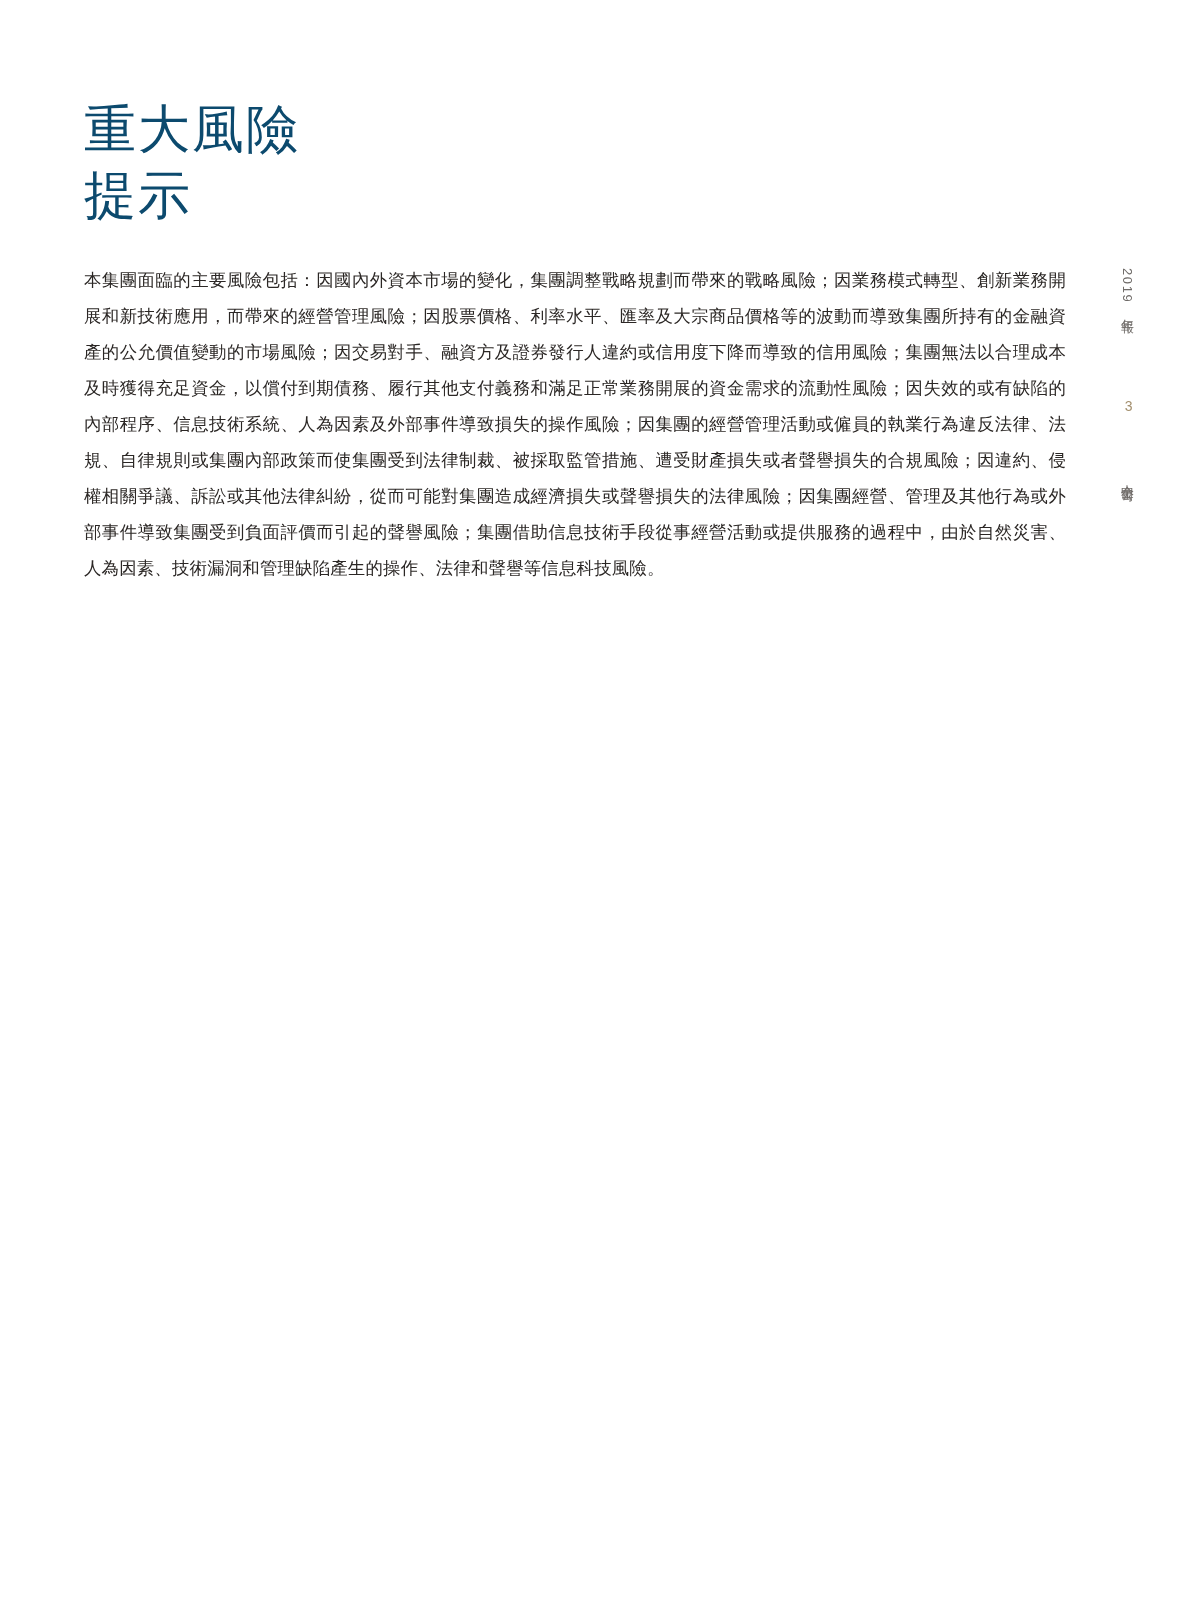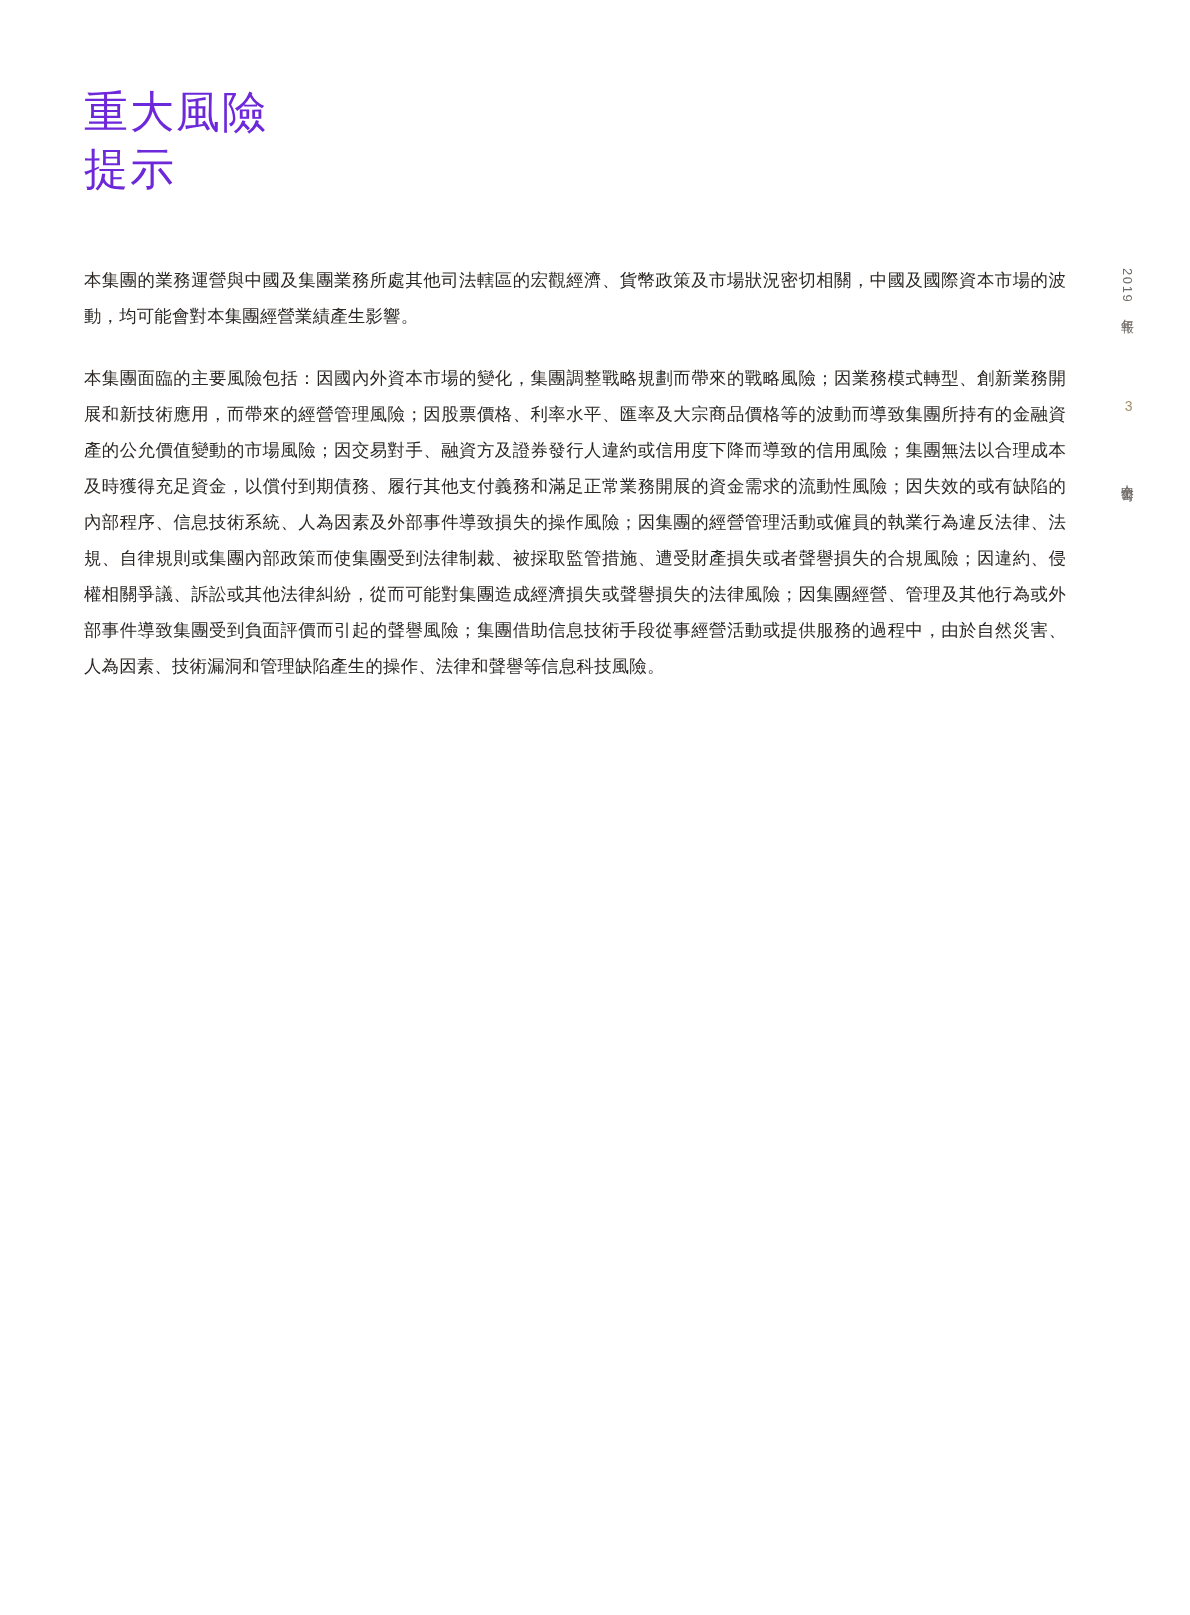--- a/index.html
+++ b/index.html
@@ -19,27 +19,27 @@
 
   .page {
     position: absolute;
     inset: 0;
   }
 
   
   .page-title {
     position: absolute;
     left: 84px;
-    top: 56px;
+    top: 62px;
     width: 600px;
     font-family: "Liberation Serif", "DejaVu Serif", serif;
-    font-size: 44px;
+    font-size: 52px;
     line-height: 1.28;
     letter-spacing: 2px;
-    color: #6d28d9;
+    color: #0c4a6e;
     font-weight: 400;
     white-space: pre-line;
   }
 
   
   .content {
     position: absolute;
     left: 84px;
     top: 262px;
     width: 982px;
@@ -92,21 +92,20 @@
 </style>
 </head>
 <body>
 
 <div class="page">
 
   <h1 class="page-title">重大風險
 提示</h1>
 
   <div class="content">
-    <p class="para">本集團的業務運營與中國及集團業務所處其他司法轄區的宏觀經濟、貨幣政策及市場狀況密切相關，中國及國際資本市場的波動，均可能會對本集團經營業績產生影響。</p>
     <p class="para">本集團面臨的主要風險包括：因國內外資本市場的變化，集團調整戰略規劃而帶來的戰略風險；因業務模式轉型、創新業務開展和新技術應用，而帶來的經營管理風險；因股票價格、利率水平、匯率及大宗商品價格等的波動而導致集團所持有的金融資產的公允價值變動的市場風險；因交易對手、融資方及證券發行人違約或信用度下降而導致的信用風險；集團無法以合理成本及時獲得充足資金，以償付到期債務、履行其他支付義務和滿足正常業務開展的資金需求的流動性風險；因失效的或有缺陷的內部程序、信息技術系統、人為因素及外部事件導致損失的操作風險；因集團的經營管理活動或僱員的執業行為違反法律、法規、自律規則或集團內部政策而使集團受到法律制裁、被採取監管措施、遭受財產損失或者聲譽損失的合規風險；因違約、侵權相關爭議、訴訟或其他法律糾紛，從而可能對集團造成經濟損失或聲譽損失的法律風險；因集團經營、管理及其他行為或外部事件導致集團受到負面評價而引起的聲譽風險；集團借助信息技術手段從事經營活動或提供服務的過程中，由於自然災害、人為因素、技術漏洞和管理缺陷產生的操作、法律和聲譽等信息科技風險。</p>
   </div>
 
   <div class="side-rail">
     <span class="side-label top">2019 年報</span>
     <span class="page-number">3</span>
     <span class="side-label bottom">中金公司</span>
   </div>
 
 </div>

